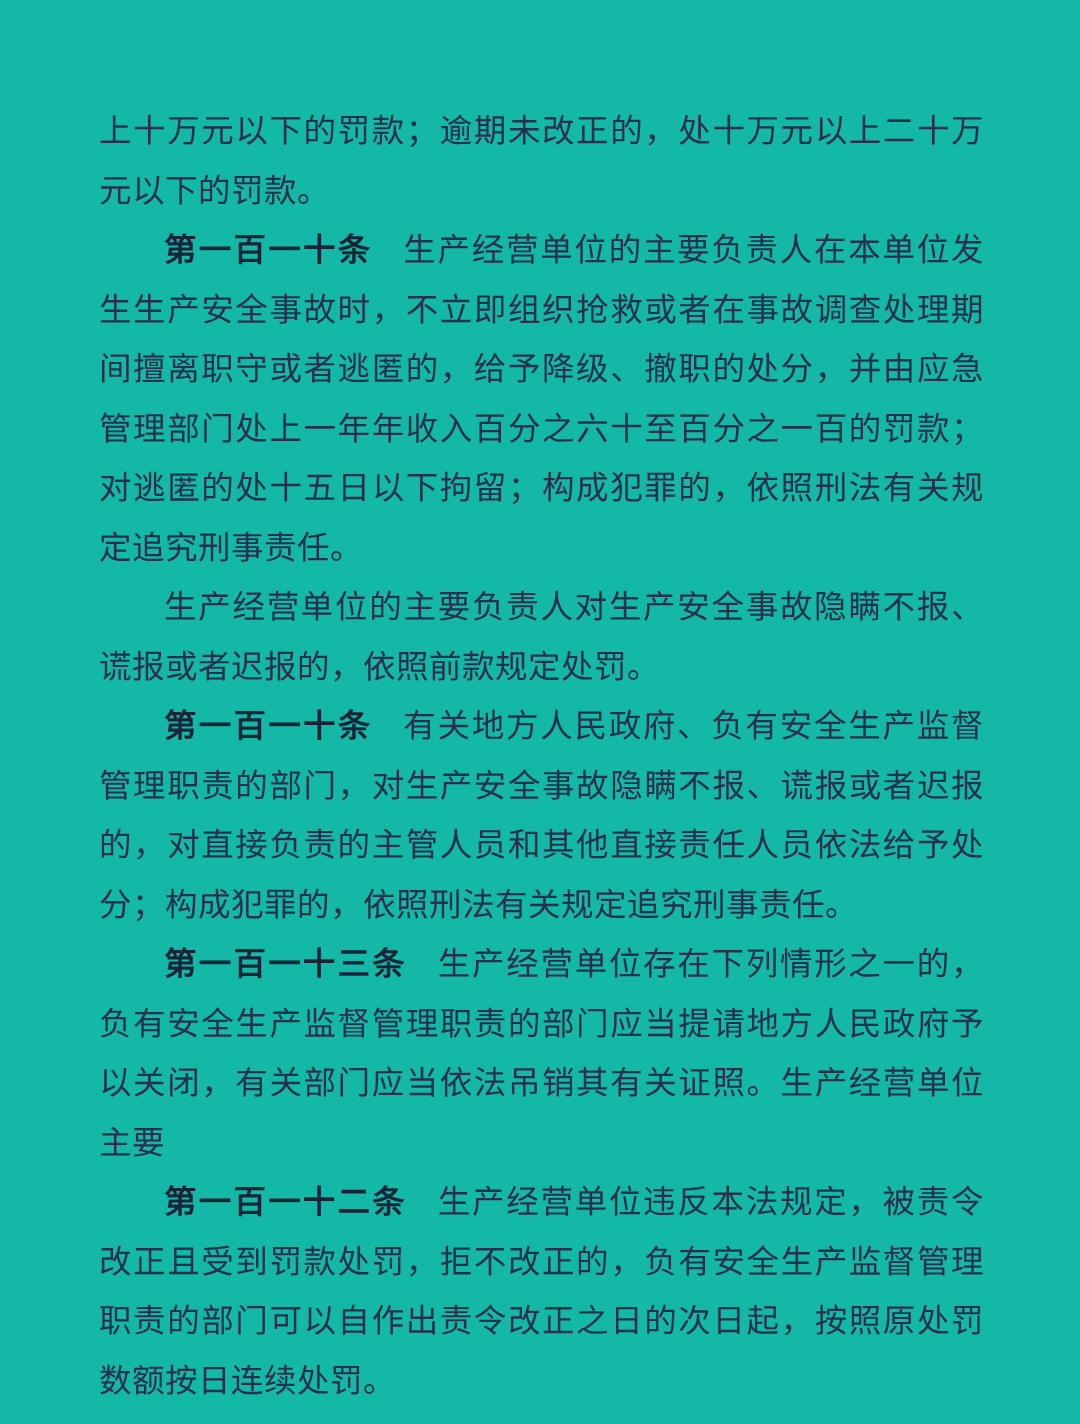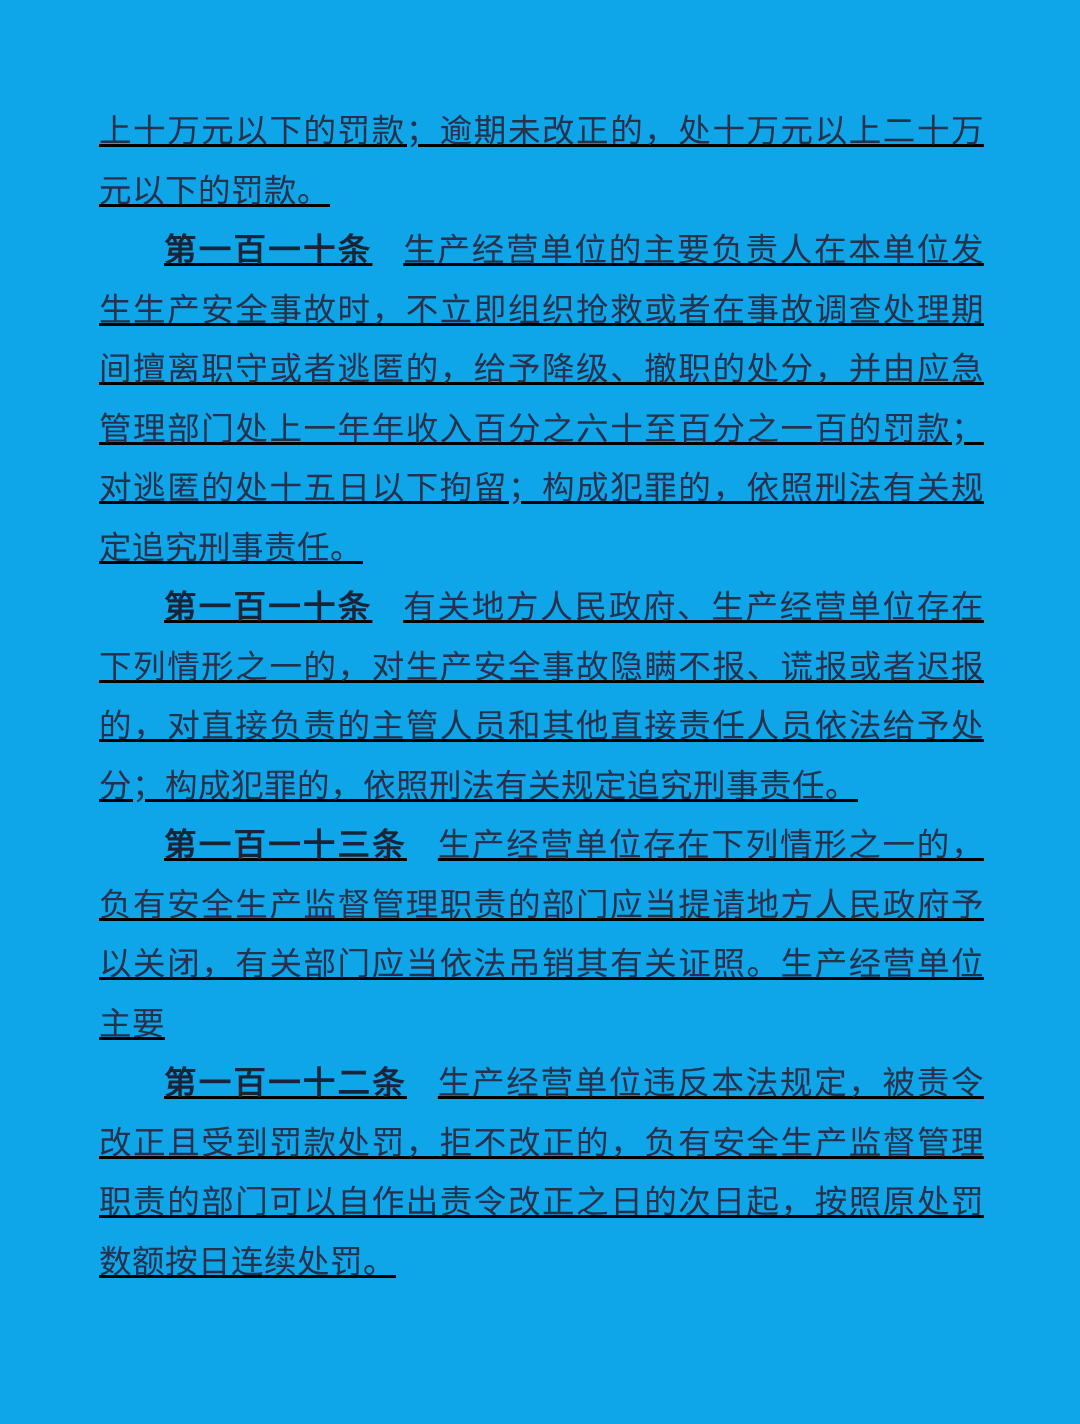--- a/index.html
+++ b/index.html
@@ -10,22 +10,21 @@
     width: 1080px;
     height: 1424px;
     background: #fdfdfb;
     overflow: hidden;
   }
   .page {
     box-sizing: border-box;
     width: 1080px;
     height: 1424px;
     padding: 102px 96px 0 99px;
-    background: #0ea5e9;
-    text-decoration: underline;
+    background: #14b8a6;
   }
   .para {
     margin: 0;
     font-family: "Liberation Serif", "DejaVu Serif", serif;
     font-size: 32.5px;
     line-height: 59.5px;
     color: #27314b;
     text-align: justify;
     text-indent: 2em;
     letter-spacing: 0.5px;
@@ -51,23 +50,26 @@
 <div class="page">
 
   <p class="para no-indent">
     <span class="article-no"></span><span>上十万元以下的罚款；逾期未改正的，处十万元以上二十万元以下的罚款。</span>
   </p>
 
   <p class="para">
     <span class="article-no">第一百一十条</span><span>生产经营单位的主要负责人在本单位发生生产安全事故时，不立即组织抢救或者在事故调查处理期间擅离职守或者逃匿的，给予降级、撤职的处分，并由应急管理部门处上一年年收入百分之六十至百分之一百的罚款；对逃匿的处十五日以下拘留；构成犯罪的，依照刑法有关规定追究刑事责任。</span>
   </p>
 
+  <p class="para">
+    <span class="article-no"></span><span>生产经营单位的主要负责人对生产安全事故隐瞒不报、谎报或者迟报的，依照前款规定处罚。</span>
+  </p>
 
   <p class="para">
-    <span class="article-no">第一百一十条</span><span>有关地方人民政府、生产经营单位存在下列情形之一的，对生产安全事故隐瞒不报、谎报或者迟报的，对直接负责的主管人员和其他直接责任人员依法给予处分；构成犯罪的，依照刑法有关规定追究刑事责任。</span>
+    <span class="article-no">第一百一十条</span><span>有关地方人民政府、负有安全生产监督管理职责的部门，对生产安全事故隐瞒不报、谎报或者迟报的，对直接负责的主管人员和其他直接责任人员依法给予处分；构成犯罪的，依照刑法有关规定追究刑事责任。</span>
   </p>
 
   <p class="para">
     <span class="article-no">第一百一十三条</span><span>生产经营单位存在下列情形之一的，负有安全生产监督管理职责的部门应当提请地方人民政府予以关闭，有关部门应当依法吊销其有关证照。生产经营单位主要</span>
   </p>
 
   <p class="para">
     <span class="article-no">第一百一十二条</span><span>生产经营单位违反本法规定，被责令改正且受到罚款处罚，拒不改正的，负有安全生产监督管理职责的部门可以自作出责令改正之日的次日起，按照原处罚数额按日连续处罚。</span>
   </p>
 

